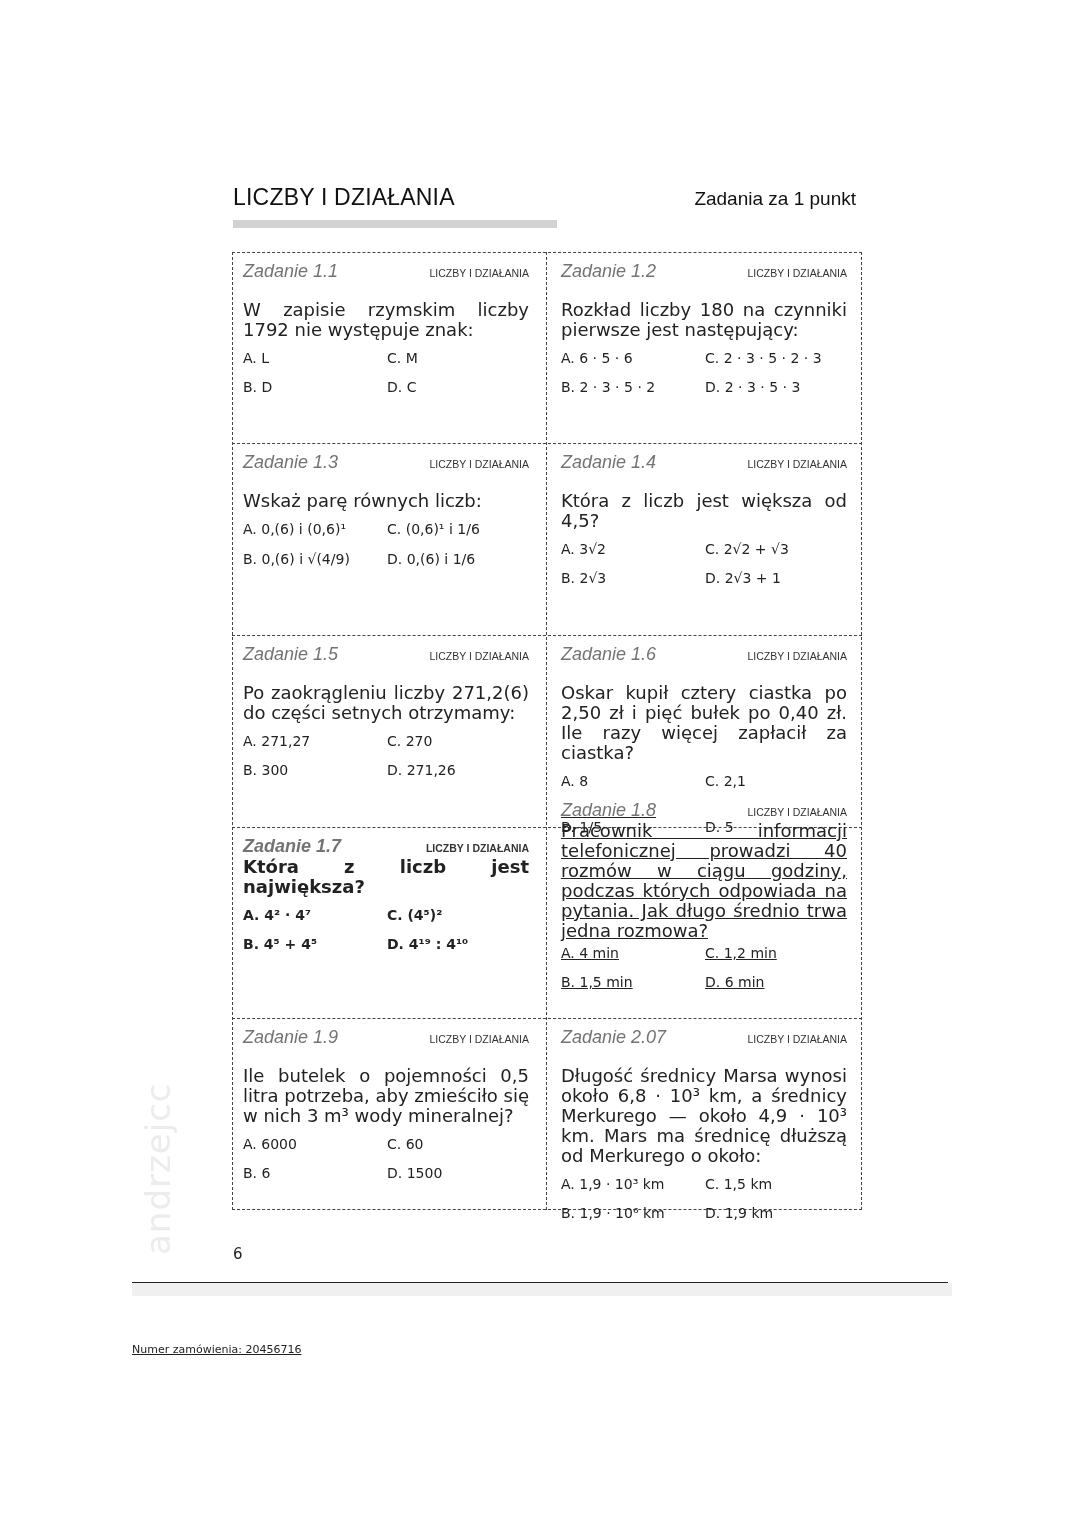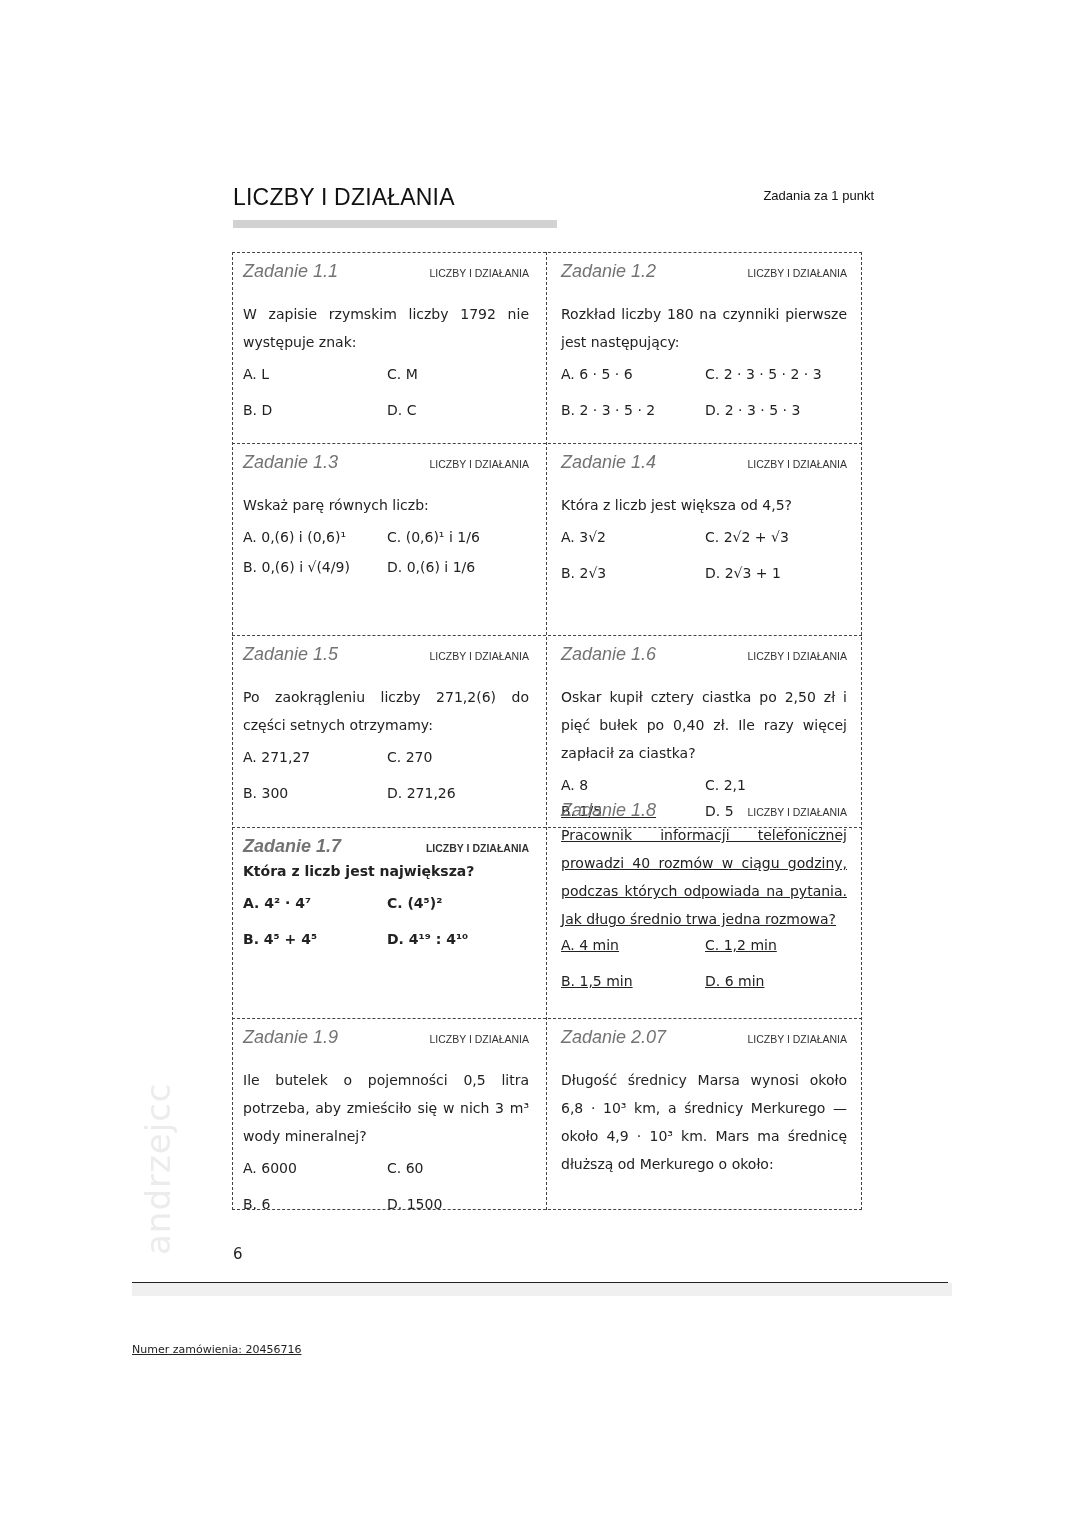--- a/index.html
+++ b/index.html
@@ -1,33 +1,33 @@
 <!DOCTYPE html>
 <html><head>
 <meta charset="utf-8">
 <style>
   html, body { margin: 0; padding: 0; background: #ffffff; }
   body { width: 1080px; height: 1527px; position: relative; overflow: hidden;
          font-family: "DejaVu Sans", sans-serif; color: #222; }
   .hdr-title { position: absolute; left: 233px; top: 184px; font-family: "Liberation Sans", sans-serif;
                font-size: 23px; color: #111; letter-spacing: 0.2px; }
-  .hdr-right { position: absolute; right: 206px; top: 188px; font-family: "Liberation Sans", sans-serif;
-               font-size: 13px; color: #111; }
+  .hdr-right { position: absolute; right: 224px; top: 188px; font-family: "Liberation Sans", sans-serif;
+               font-size: 19px; color: #111; }
   .hdr-bar { position: absolute; left: 233px; top: 220px; width: 324px; height: 8px; background: #d2d2d2; }
 
   .grid { position: absolute; left: 232px; top: 252px; width: 630px; height: 958px;
           border: 1.5px dashed #444; box-sizing: border-box; }
   .vline { position: absolute; left: 546px; top: 252px; width: 0; height: 958px; border-left: 1.5px dashed #444; }
   .hline { position: absolute; left: 232px; width: 630px; height: 0; border-top: 1.5px dashed #444; }
 
   .cell { position: absolute; width: 286px; }
   .z-title { font-family: "Liberation Sans", sans-serif; font-style: italic; font-size: 18px; color: #737373; }
   .z-tag { position: absolute; right: 0; top: 6px; font-family: "Liberation Sans", sans-serif; font-size: 10.5px; color: #333; }
-  .q { margin-top: 18px; font-size: 14px; line-height: 28px; text-align: justify; color: #222; }
-  .opts { margin-top: 8px; display: grid; grid-template-columns: 144px 142px; row-gap: 16px; font-size: 14px; line-height: 20px; }
+  .q { margin-top: 18px; font-size: 18px; line-height: 20px; text-align: justify; color: #222; }
+  .opts { margin-top: 8px; display: grid; grid-template-columns: 144px 142px; row-gap: 9px; font-size: 14px; line-height: 20px; }
 
   .watermark { position: absolute; left: 138px; top: 1255px; transform: rotate(-90deg); transform-origin: left top;
                font-family: "DejaVu Sans", sans-serif; font-size: 34px; color: #ececec; letter-spacing: 1px; }
   .pagenum { position: absolute; left: 233px; top: 1245px; font-size: 15px; color: #222; }
   .footer-line { position: absolute; left: 132px; top: 1282px; width: 816px; height: 1px; background: #222; }
   .footer-band { position: absolute; left: 132px; top: 1283px; width: 820px; height: 13px; background: #f0f0f0; }
   .footer-text { position: absolute; left: 132px; top: 1343px; font-size: 11px; color: #222; text-decoration: underline; }
 </style>
 </head>
 <body>
@@ -100,21 +100,21 @@
     <div>C. 270</div>
     <div>B. 300</div>
     <div>D. 271,26</div>
   </div>
 </div>
 
 <div class="cell" style="left:561px; top:644px;">
   <div class="z-title">Zadanie 1.6</div>
   <div class="z-tag">LICZBY I DZIAŁANIA</div>
   <div class="q">Oskar kupił cztery ciastka po 2,50 zł i pięć bułek po 0,40 zł. Ile razy więcej zapłacił za ciastka?</div>
-  <div class="opts" style="row-gap:6px">
+  <div class="opts" style="row-gap:26px">
     <div>A. 8</div>
     <div>C. 2,1</div>
     <div>B. 1/5</div>
     <div>D. 5</div>
   </div>
 </div>
 
 <div class="cell" style="left:243px; top:836px;font-weight:bold;">
   <div class="z-title">Zadanie 1.7</div>
   <div class="z-tag">LICZBY I DZIAŁANIA</div>
@@ -148,19 +148,25 @@
     <div>C. 60</div>
     <div>B. 6</div>
     <div>D. 1500</div>
   </div>
 </div>
 
 <div class="cell" style="left:561px; top:1027px;">
   <div class="z-title">Zadanie 2.07</div>
   <div class="z-tag">LICZBY I DZIAŁANIA</div>
   <div class="q">Długość średnicy Marsa wynosi około 6,8 · 10³ km, a średnicy Merkurego — około 4,9 · 10³ km. Mars ma średnicę dłuższą od Merkurego o około:</div>
+  <div class="opts">
+    <div>A. 1,9 · 10³ km</div>
+    <div>C. 1,5 km</div>
+    <div>B. 1,9 · 10⁶ km</div>
+    <div>D. 1,9 km</div>
+  </div>
 </div>
 
 <div class="watermark">andrzejcc</div>
 <div class="pagenum">6</div>
 <div class="footer-band"></div>
 <div class="footer-line"></div>
 <div class="footer-text">Numer zamówienia: 20456716</div>
 
 </body></html>

